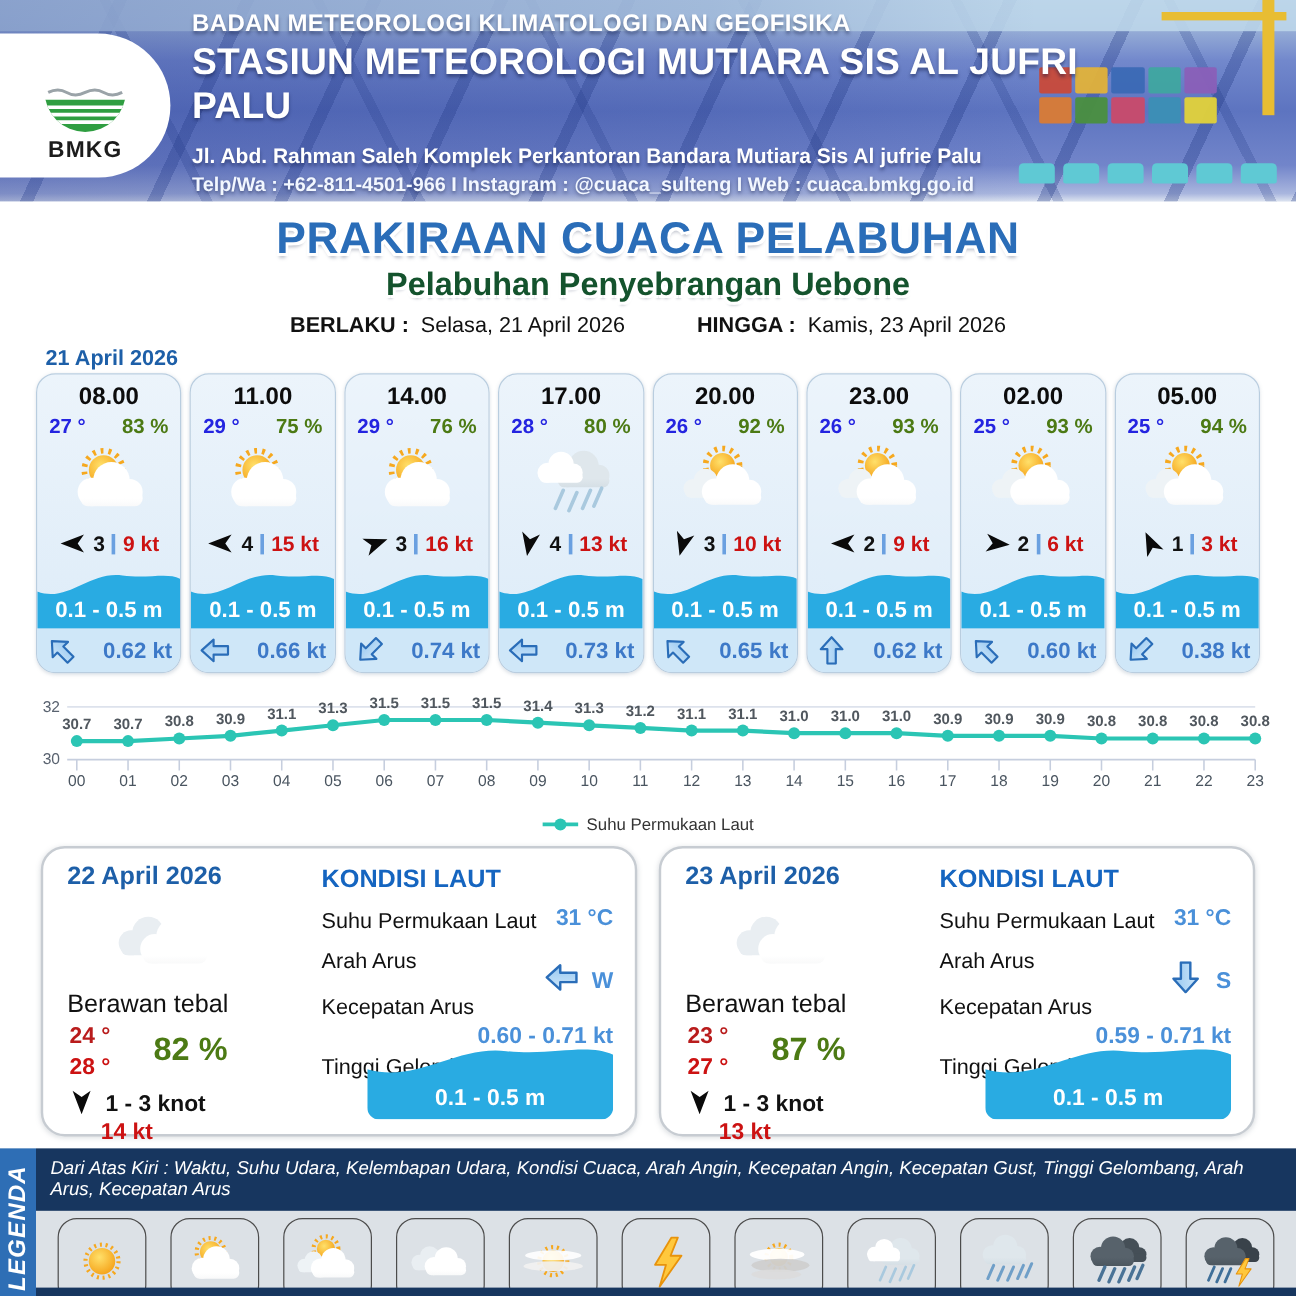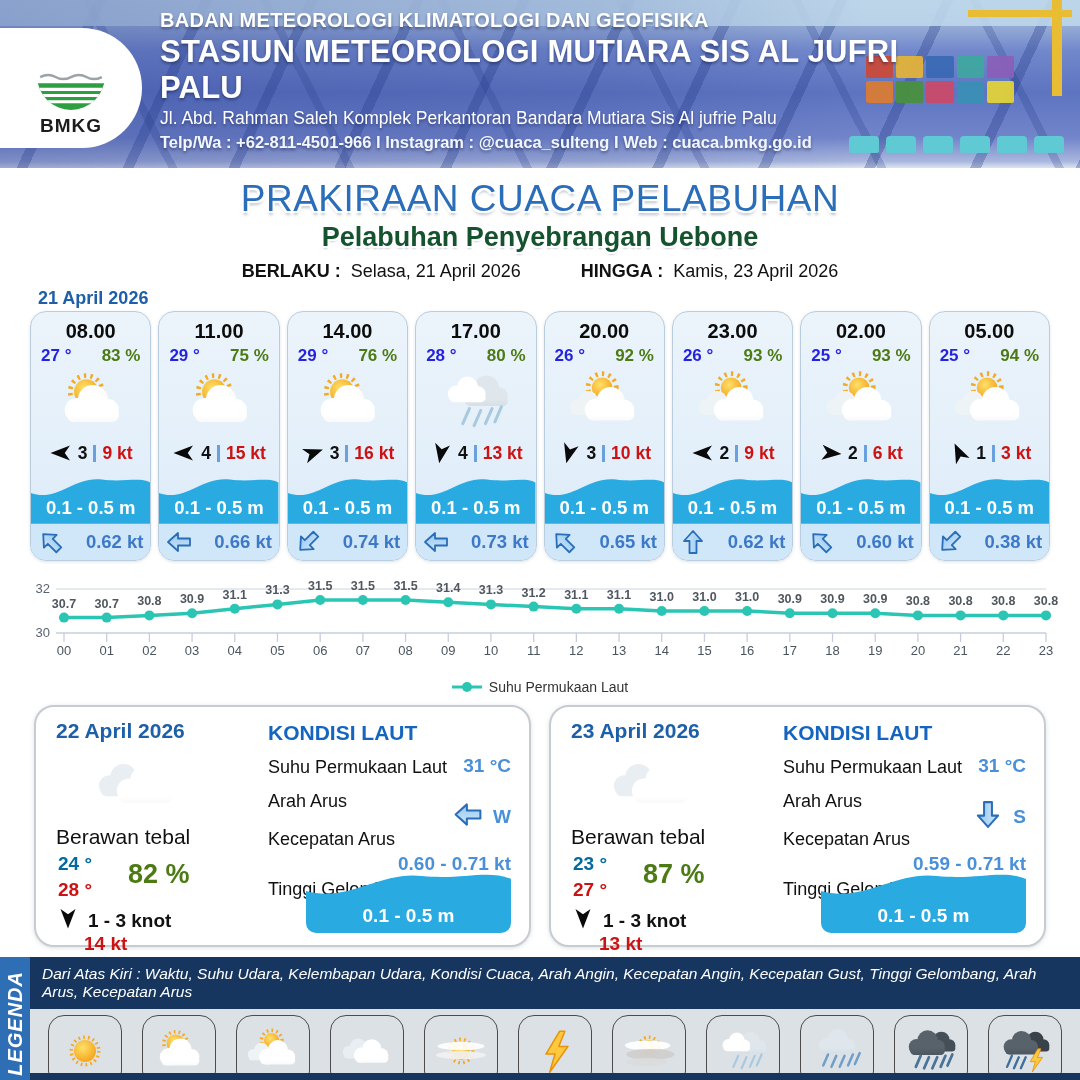--- a/index.html
+++ b/index.html
@@ -27,26 +27,26 @@
   .seats div { width:30px; height:17px; border-radius:4px 4px 2px 2px; background:#5fc9d4; }
 
   .logo-pill { position:absolute; left:0; top:28px; width:142px; height:120px; background:#ffffff;
     border-radius:0 60px 60px 0; z-index:3; display:flex; flex-direction:column; align-items:center; justify-content:center; }
   .logo-pill .bmkg-label { font-size:19px; font-weight:bold; color:#1c1c1c; letter-spacing:1px; margin-top:2px; }
 
   .hdr-text { position:absolute; left:160px; top:9px; right:120px; z-index:3; color:#fff;
     text-shadow:0 2px 3px rgba(10,20,60,.45); }
   .hdr-agency { font-size:20px; font-weight:bold; letter-spacing:.3px; }
   .hdr-station { font-size:31px; font-weight:800; letter-spacing:.2px; margin-top:2px; }
-  .hdr-address { font-size:17.5px; font-weight:normal; margin-top:2px; }
+  .hdr-address { font-size:17.5px; font-weight:bold; margin-top:14px; }
   .hdr-contact { font-size:16.5px; font-weight:bold; margin-top:4px; color:#f2f7ff; }
 
   
   .title-block { text-align:center; padding-top:10px; }
-  .title-main { font-size:37px; font-weight:400; color:#2a6db8; letter-spacing:.5px;
+  .title-main { font-size:37px; font-weight:700; color:#2a6db8; letter-spacing:.5px;
     text-shadow:-2px -2px 0 #fff,2px -2px 0 #fff,-2px 2px 0 #fff,2px 2px 0 #fff,0 4px 3px rgba(90,100,125,.4); }
   .title-sub { font-size:27px; font-weight:800; color:#14532d; margin-top:2px;
     text-shadow:-2px -2px 0 #fff,2px -2px 0 #fff,-2px 2px 0 #fff,2px 2px 0 #fff,0 3px 2px rgba(90,100,125,.3); }
   .validity { margin-top:8px; font-size:18px; color:#111; display:flex; justify-content:center; gap:60px; }
   .validity b { font-weight:bold; }
   .date-label { margin:6px 0 2px 38px; color:#1d5fa8; font-weight:bold; font-size:18px; }
 
   
   .cards { display:flex; gap:7px; margin:0 30px; height:250px; }
   .card { flex:1; background:linear-gradient(180deg,#ecf4fb 0%,#dcebf8 100%); border:1.5px solid #b9cddf;
@@ -78,21 +78,21 @@
   .dlabel { font-size:12.5px; font-weight:bold; fill:#50575e; text-anchor:middle; }
 
   
   .panels { display:flex; gap:18px; margin:8px 34px 0; }
   .panel { flex:1; height:242px; background:#fff; border:2px solid #c7ccd2; border-radius:20px; position:relative;
     box-shadow:0 1px 4px rgba(120,130,145,.25); }
   .p-date { position:absolute; top:12px; left:20px; color:#1d5fa8; font-weight:bold; font-size:21px; }
   .p-icon { position:absolute; top:38px; left:42px; width:120px; text-align:center; }
   .p-icon svg { width:104px; height:78px; }
   .p-cond { position:absolute; top:118px; left:20px; font-size:21px; color:#111; }
-  .p-tmin { position:absolute; top:146px; left:22px; color:#0369a1; font-weight:bold; font-size:19px; }
+  .p-tmin { position:absolute; top:146px; left:22px; color:#b91c1c; font-weight:bold; font-size:19px; }
   .p-tmax { position:absolute; top:172px; left:22px; color:#cc1212; font-weight:bold; font-size:19px; }
   .p-hum  { position:absolute; top:152px; left:92px; color:#4c7a14; font-weight:bold; font-size:27px; }
   .p-wind { position:absolute; top:200px; left:20px; display:flex; align-items:center; gap:8px; font-weight:bold; font-size:19px; color:#111; }
   .p-wind svg { width:24px; height:22px; }
   .p-gust { position:absolute; top:226px; left:48px; color:#cc1212; font-weight:bold; font-size:19px; }
   .p-sea  { position:absolute; top:14px; left:232px; right:18px; bottom:12px; }
   .sea-h { color:#1565c0; font-weight:bold; font-size:21px; }
   .sea-label { position:absolute; left:0; font-size:18px; color:#111; }
   .sea-val { position:absolute; right:0; color:#4a90d9; font-weight:bold; font-size:19px; }
   .sea-arrow { display:flex; align-items:center; gap:10px; }

